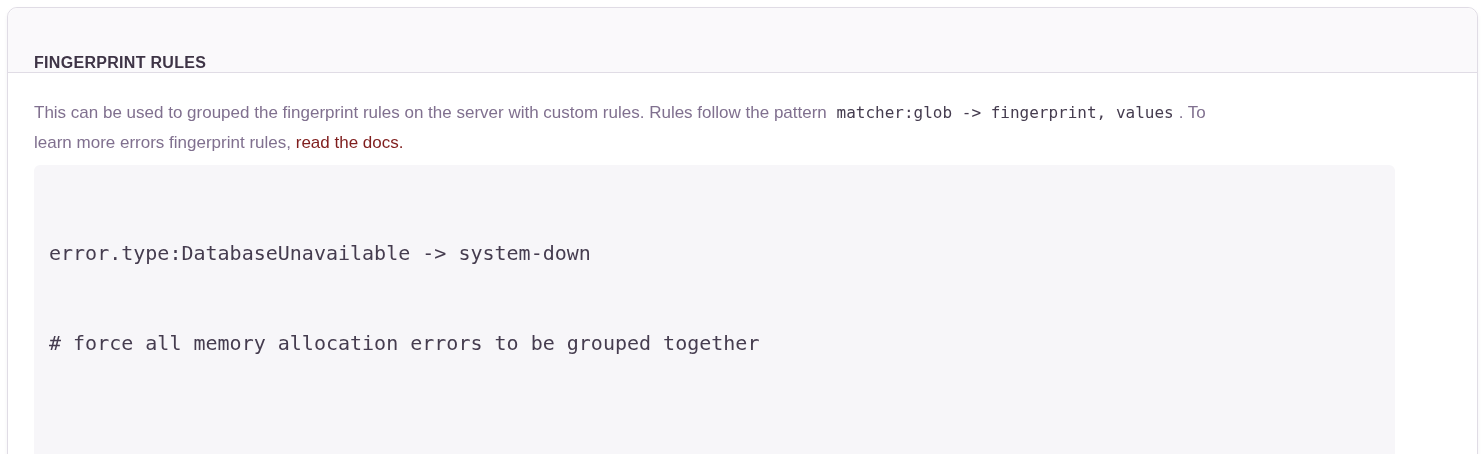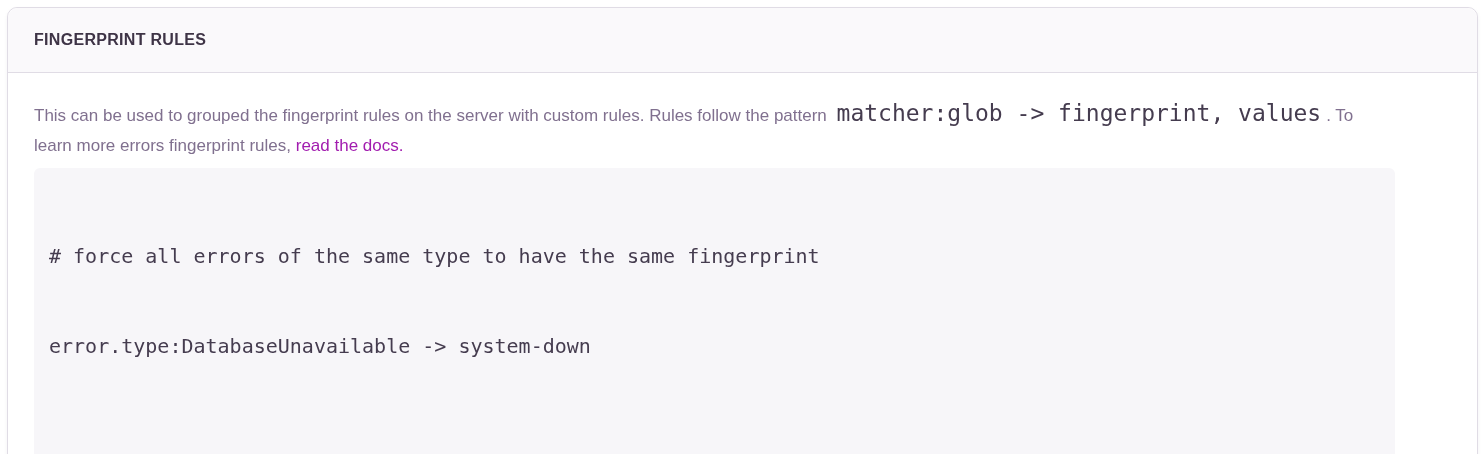--- a/index.html
+++ b/index.html
@@ -21,21 +21,21 @@
     top: 7px;
     width: 1469px;
     background: #ffffff;
     border: 1px solid #E0DCE5;
     border-radius: 10px;
     box-shadow: 0 2px 4px rgba(43, 34, 51, 0.05);
   }
   .panel-header {
     height: 64px;
     display: flex;
-    align-items: center;
+    align-items: flex-end;
     padding: 0 26px;
     background: #FAF9FB;
     border-bottom: 1px solid #E0DCE5;
     border-radius: 10px 10px 0 0;
   }
   .panel-title {
     font-size: 16px;
     font-weight: bold;
     letter-spacing: 0.3px;
     color: #3E3446;
@@ -44,26 +44,26 @@
     padding: 25px 24px 26px 26px;
   }
   .help {
     margin: 0 58px 0 0;
     font-size: 17px;
     line-height: 30px;
     color: #80708F;
   }
   .inline-code {
     font-family: "DejaVu Sans Mono", monospace;
-    font-size: 23px;
+    font-size: 16px;
     color: #453C4F;
     padding: 0 5px;
   }
   .docs-link {
-    color: #a21caf;
+    color: #7f1d1d;
     text-decoration: none;
     cursor: pointer;
   }
   .example {
     margin: 7px 58px 0 0;
     background: #F7F6F9;
     border-radius: 6px;
     padding: 13px 15px;
     font-family: "DejaVu Sans Mono", monospace;
     font-size: 20px;
@@ -81,21 +81,21 @@
 
     <header class="panel-header">
       <span class="panel-title">FINGERPRINT RULES</span>
     </header>
 
     <div class="panel-body">
 
       <p class="help"><span>This can be used to grouped the fingerprint rules on the server with custom rules. Rules follow the pattern </span><code class="inline-code">matcher:glob -&gt; fingerprint, values</code><span>. To</span><br><span>learn more errors fingerprint rules, </span><a class="docs-link" href="#">read the docs.</a></p>
 
       <div class="example">
-        <div class="code-line"># force all errors of the same type to have the same fingerprint</div>
         <div class="code-line">error.type:DatabaseUnavailable -&gt; system-down</div>
+        <div class="code-line"># force all memory allocation errors to be grouped together</div>
         
       </div>
 
     </div>
 
   </section>
 </div>
 
 </body></html>

